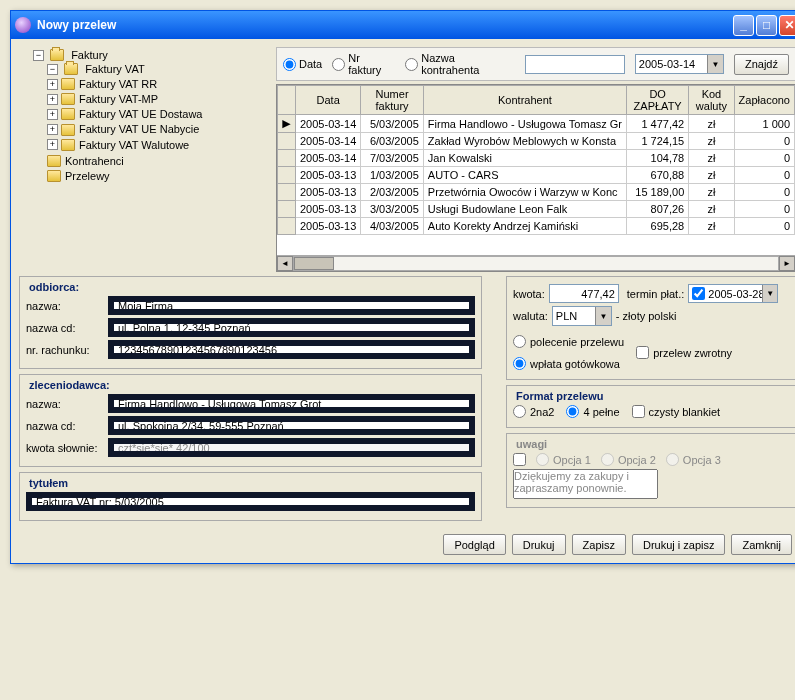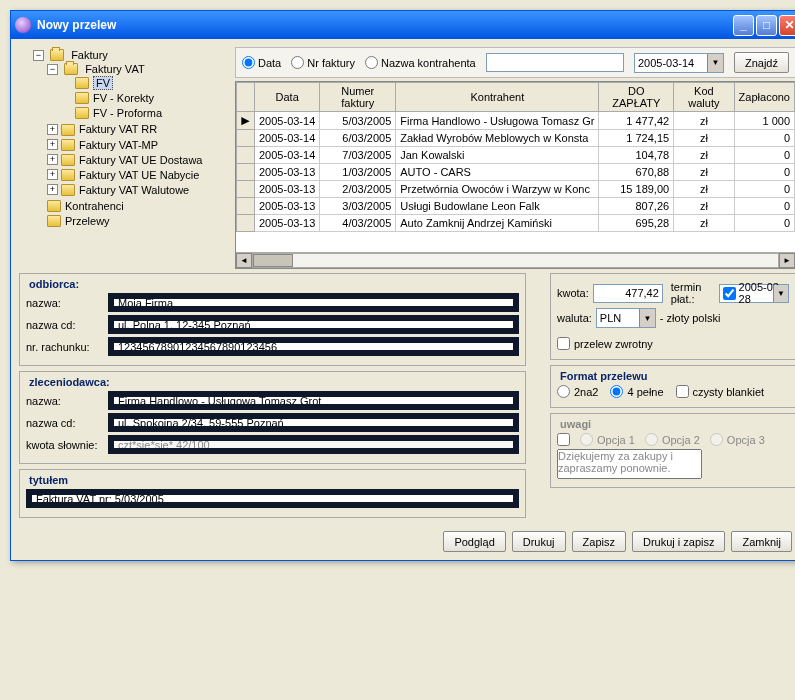--- a/index.html
+++ b/index.html
@@ -8,21 +8,21 @@
 .titlebar { background: linear-gradient(to bottom, #3a95ff, #0054e3); height: 28px; display: flex; align-items: center; padding: 0 4px; color: #fff; }
 .titlebar .app-icon { width: 16px; height: 16px; margin-right: 6px; background: radial-gradient(circle at 40% 35%, #e8d1ff, #8a3ec4); border-radius: 50%; }
 .titlebar .title { flex: 1; font-weight: bold; font-size: 12px; }
 .titlebar .btns { display: flex; gap: 2px; }
 .titlebar .tb-btn { width: 21px; height: 21px; background: linear-gradient(to bottom, #a3c4ff, #517dd6); border: 1px solid #fff; border-radius: 3px; display: flex; align-items: center; justify-content: center; color: #fff; font-weight: bold; font-size: 12px; cursor: pointer; }
 .titlebar .tb-btn.close-btn { background: linear-gradient(to bottom, #ff7a6b, #d4452b); }
 .window-body { padding: 8px; }
 
 .top-area { display: flex; gap: 6px; }
 .left-col { width: 210px; }
-.right-col { flex: 1; }
+.right-col { flex: 1; margin-left: 41px; }
 
 .section-title { font-weight: bold; font-size: 12px; margin-bottom: 4px; }
 
 .tree { border: none; height: 210px; overflow: auto; }
 .tree ul { list-style: none; padding-left: 14px; }
 .tree li { padding: 1px 0; white-space: nowrap; }
 .tree .exp { display: inline-block; width: 11px; height: 11px; border: 1px solid #888; text-align: center; line-height: 9px; font-size: 9px; margin-right: 3px; cursor: pointer; background: #fff; vertical-align: middle; }
 .tree .exp.blank { border: none; background: transparent; }
 .tree .folder { display: inline-block; width: 14px; height: 12px; background: linear-gradient(to bottom, #ffe89c, #e6c23c); border: 1px solid #b8912f; border-radius: 1px; margin-right: 4px; vertical-align: middle; position: relative; }
 .tree .folder.open::before { content: ""; position: absolute; top: -3px; left: 1px; width: 6px; height: 3px; background: #ffe89c; border: 1px solid #b8912f; border-bottom: none; }
@@ -44,21 +44,21 @@
 .grid .rowhead { width: 18px; background: #ece9d8; border: 1px solid #aaa; text-align: center; }
 .grid td.num { text-align: right; }
 .grid td.center { text-align: center; }
 .grid-scroll { position: absolute; bottom: 0; left: 0; right: 0; height: 16px; background: #ece9d8; border-top: 1px solid #aaa; display: flex; align-items: center; }
 .grid-scroll .sb-btn { width: 16px; height: 15px; background: #d4d0c8; border: 1px solid #888; display: flex; align-items: center; justify-content: center; font-size: 8px; }
 .grid-scroll .track { flex: 1; height: 15px; border: 1px solid #aaa; background: #f4f3ee; position: relative; }
 .grid-scroll .thumb { position: absolute; left: 0; top: 0; width: 40px; height: 100%; background: #c8c4b8; border: 1px solid #888; }
 
 .form-area { margin-top: 4px; display: flex; gap: 24px; }
 .form-left { flex: 1; }
-.form-right { width: 246px; }
+.form-right { width: 290px; }
 
 .fieldset { border: 1px solid #aaa; padding: 4px 6px 6px; margin-bottom: 5px; background: #ece9d8; }
 .fieldset .legend { color: #0a246a; font-weight: bold; padding: 0 3px; margin-top: -11px; background: #ece9d8; display: inline-block; }
 .fieldset.gray .legend { color: #888; }
 .form-row { display: flex; align-items: center; margin: 3px 0; gap: 4px; }
 .form-row .flabel { width: 78px; }
 .form-row .finput { flex: 1; border: 6px solid #0f172a; background: #fff; height: 19px; padding: 0 4px; }
 .form-row .finput.ro { color: #888; background: #f7f7f7; }
 .small-input { width: 70px; border: 1px solid #7f9db9; background: #fff; height: 19px; padding: 8px 3px; text-align: right; }
 .combo { border: 1px solid #7f9db9; background: #fff; height: 20px; display: flex; align-items: center; padding: 0 3px; position: relative; width: 60px; }
@@ -96,25 +96,20 @@
           <ul>
             <li>
               <span class="exp">−</span>
               <span class="folder open"></span>
               <span class="lbl">Faktury</span>
               <ul>
                 <li>
                   <span class="exp">−</span>
                   <span class="folder open"></span>
                   <span class="lbl">Faktury VAT</span>
-                  <ul>
-                    <li><span class="exp blank"></span><span class="folder"></span><span class="lbl sel">FV</span></li>
-                    <li><span class="exp blank"></span><span class="folder"></span><span class="lbl">FV - Korekty</span></li>
-                    <li><span class="exp blank"></span><span class="folder"></span><span class="lbl">FV - Proforma</span></li>
-                  </ul>
                 </li>
                 <li><span class="exp">+</span><span class="folder"></span><span class="lbl">Faktury VAT RR</span></li>
                 <li><span class="exp">+</span><span class="folder"></span><span class="lbl">Faktury VAT-MP</span></li>
                 <li><span class="exp">+</span><span class="folder"></span><span class="lbl">Faktury VAT UE Dostawa</span></li>
                 <li><span class="exp">+</span><span class="folder"></span><span class="lbl">Faktury VAT UE Nabycie</span></li>
                 <li><span class="exp">+</span><span class="folder"></span><span class="lbl">Faktury VAT Walutowe</span></li>
               </ul>
             </li>
             <li><span class="exp blank"></span><span class="folder"></span><span class="lbl">Kontrahenci</span></li>
             <li><span class="exp blank"></span><span class="folder"></span><span class="lbl">Przelewy</span></li>
@@ -209,21 +204,21 @@
                   <td class="num">3/03/2005</td>
                   <td>Usługi Budowlane Leon Falk</td>
                   <td class="num">807,26</td>
                   <td class="center">zł</td>
                   <td class="num">0</td>
                 </tr>
                 <tr>
                   <td class="rowhead"></td>
                   <td>2005-03-13</td>
                   <td class="num">4/03/2005</td>
-                  <td>Auto Zamknij Andrzej Kamiński</td>
+                  <td>Auto Korekty Andrzej Kamiński</td>
                   <td class="num">695,28</td>
                   <td class="center">zł</td>
                   <td class="num">0</td>
                 </tr>
               </tbody>
           </table>
           <div class="grid-scroll">
             <div class="sb-btn">◄</div>
             <div class="track">
                 <div class="thumb"></div>
@@ -290,20 +285,30 @@
           </div>
           <div class="form-row">
             <span>waluta:</span>
             <div class="combo">
                 <span>PLN</span>
                 <span class="dd">▼</span>
               </div>
             <span>- złoty polski</span>
           </div>
           <div style="display:flex; gap:12px; margin-top:6px; align-items:center;">
+            <div class="radio-group">
+              <label class="checkbox-row">
+                  <input type="radio" name="pt" style="">
+                  <span>polecenie przelewu</span>
+                </label>
+              <label class="checkbox-row">
+                  <input type="radio" name="pt" checked="" style="">
+                  <span>wpłata gotówkowa</span>
+                </label>
+            </div>
             <label class="checkbox-row">
                 <input type="checkbox" style="">
                 <span>przelew zwrotny</span>
               </label>
           </div>
         </div>
 
         <div class="fieldset">
           <div class="legend">Format przelewu</div>
           <div style="display:flex; gap:12px; align-items:center;">

